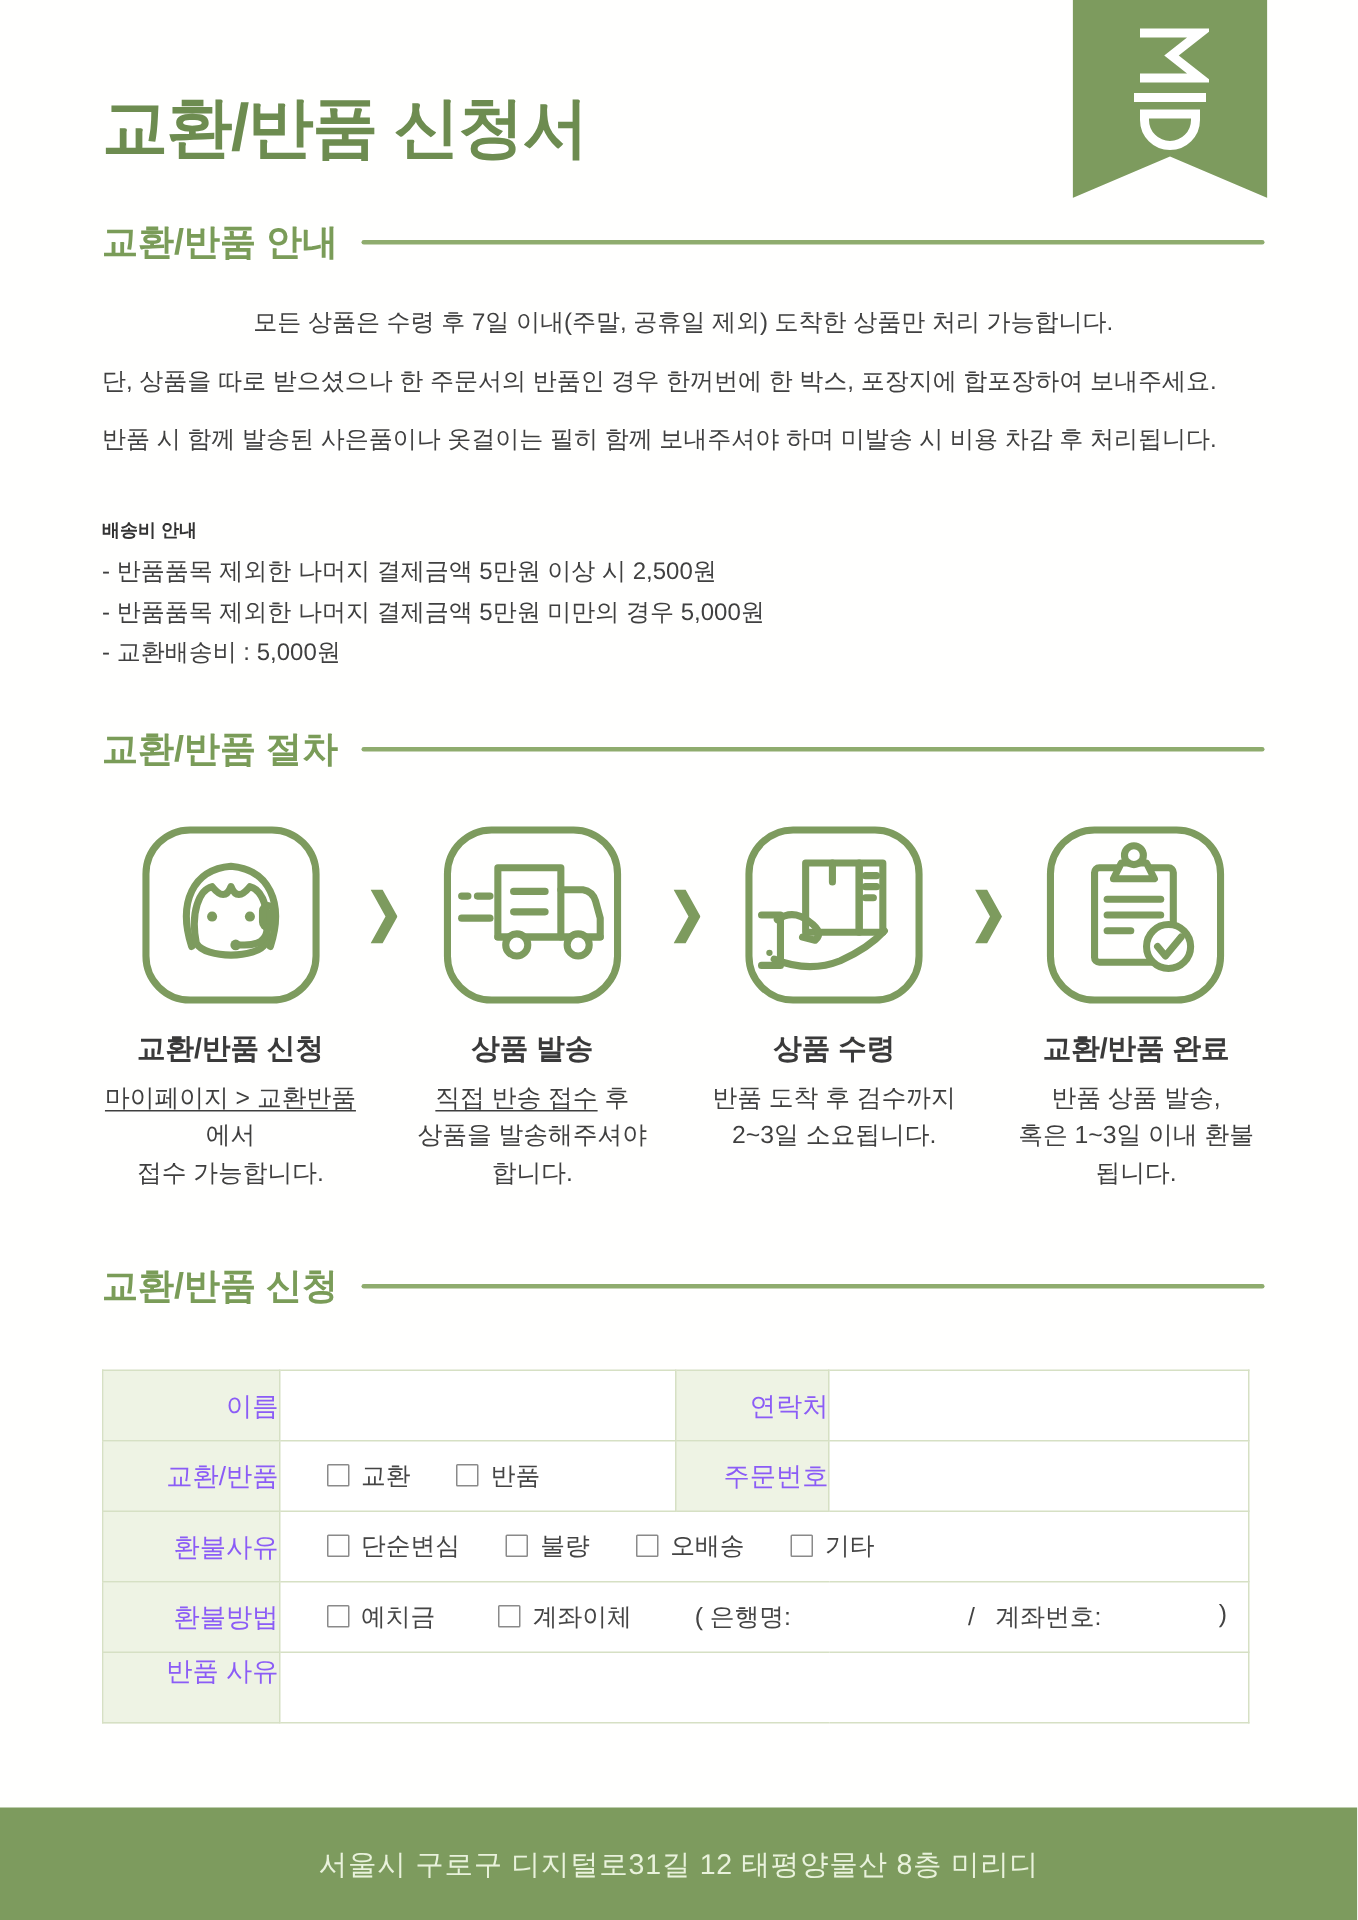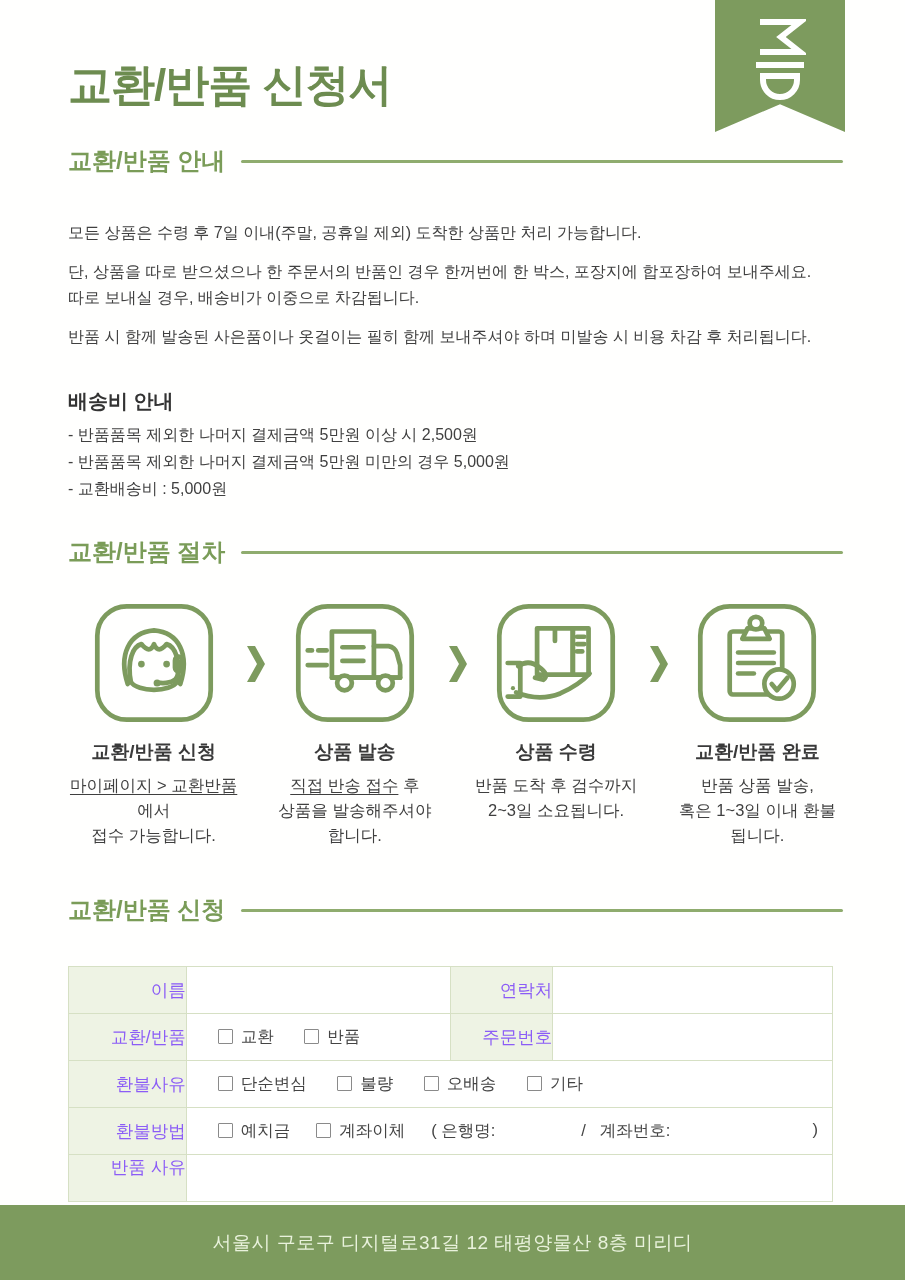--- a/index.html
+++ b/index.html
@@ -15,23 +15,23 @@
   .main-title { margin-top:56px; font-size:44px; font-weight:bold; color:#6d8c50; letter-spacing:-1px; }
 
   .sec-head { display:flex; align-items:center; gap:16px; }
   .sec-head .sec-title { font-size:24px; font-weight:bold; color:#7a9c58; white-space:nowrap; }
   .sec-head .rule { flex:1; height:3px; background:#8fac6e; border-radius:2px; }
   .sh1 { margin-top:30px;text-align:right; }
   .sh2 { margin-top:34px; }
   .sh3 { margin-top:46px; }
 
   .para { font-size:16px; color:#404040; line-height:26px; margin-top:13px; }
-  .para:first-of-type { margin-top:43px; }
-
-  .fee-head { margin-top:38px; font-size:20px; font-weight:bold; color:#333; }
+  .para:first-of-type { margin-top:26px;text-align:center; }
+
+  .fee-head { margin-top:38px; font-size:12px; font-weight:bold; color:#333; }
   .fee-item { font-size:16px; color:#404040; line-height:27px; }
   .fee-list { margin-top:6px; }
 
   
   .process { margin-top:32px; display:grid; grid-template-columns:1fr 14px 1fr 14px 1fr 14px 1fr; column-gap:8px; }
   .step { display:flex; flex-direction:column; align-items:center; text-align:center; }
   .step-icon { width:126px; height:126px; }
   .arrow { align-self:start; margin-top:46px; }
   .step-title { margin-top:13px; font-size:19px; font-weight:bold; color:#3a3a3a; }
   .step-desc { margin-top:8px; font-size:16.5px; color:#3f3f3f; line-height:25px; }
@@ -40,21 +40,21 @@
   
   table.req { margin-top:40px; width:765px; border-collapse:collapse; table-layout:fixed; }
   table.req td { border:1px solid #d6e0c4; height:47px; }
   td.lbl { background:#eef3e4; color:#8b5cf6; font-size:17.5px; text-align:right; }
   td.val { background:#fff; padding-left:31px; font-size:16.5px; color:#444; }
   td.tall { height:106px; }
   td.lbl.top { vertical-align:top; }
   .cb { display:inline-block; width:15px; height:15px; border:1.6px solid #8a8a8a; border-radius:1px;
         vertical-align:-2px; margin-right:8px; background:#fff; }
   .opt { margin-right:26px; white-space:nowrap; }
-  .method-row { display:flex; align-items:flex-start; padding-right:14px; }
+  .method-row { display:flex; align-items:flex-start; padding-right:14px;gap:16px; }
   .fill { display:inline-block; }
   .bankfill { width:86px; }
   .acctfill { flex:1; }
 
   .footer { position:absolute; left:0; bottom:0; width:905px; height:75px; background:#7d9b5e;
             display:flex; align-items:center; justify-content:center; }
   .footer-text { color:#e9f2dc; font-size:19px; letter-spacing:0.5px; }
 
   svg.lineart { stroke:#7d9b5e; fill:none; stroke-width:4.5; stroke-linecap:round; stroke-linejoin:round; }
 </style>
@@ -77,21 +77,20 @@
     <h1 class="main-title">교환/반품 신청서</h1>
 
     <div class="sec-head sh1">
       <span class="sec-title">교환/반품 안내</span>
       <span class="rule"></span>
     </div>
 
     <p class="para">모든 상품은 수령 후 7일 이내(주말, 공휴일 제외) 도착한 상품만 처리 가능합니다.</p>
     <p class="para">
       <span>단, 상품을 따로 받으셨으나 한 주문서의 반품인 경우 한꺼번에 한 박스, 포장지에 합포장하여 보내주세요.</span><br>
-      <span>따로 보내실 경우, 배송비가 이중으로 차감됩니다.</span>
     </p>
     <p class="para">반품 시 함께 발송된 사은품이나 옷걸이는 필히 함께 보내주셔야 하며 미발송 시 비용 차감 후 처리됩니다.</p>
 
     <div class="fee-head">배송비 안내</div>
     <div class="fee-list">
       <div class="fee-item">- 반품품목 제외한 나머지 결제금액 5만원 이상 시 2,500원</div>
       <div class="fee-item">- 반품품목 제외한 나머지 결제금액 5만원 미만의 경우 5,000원</div>
       <div class="fee-item">- 교환배송비 : 5,000원</div>
     </div>
 

